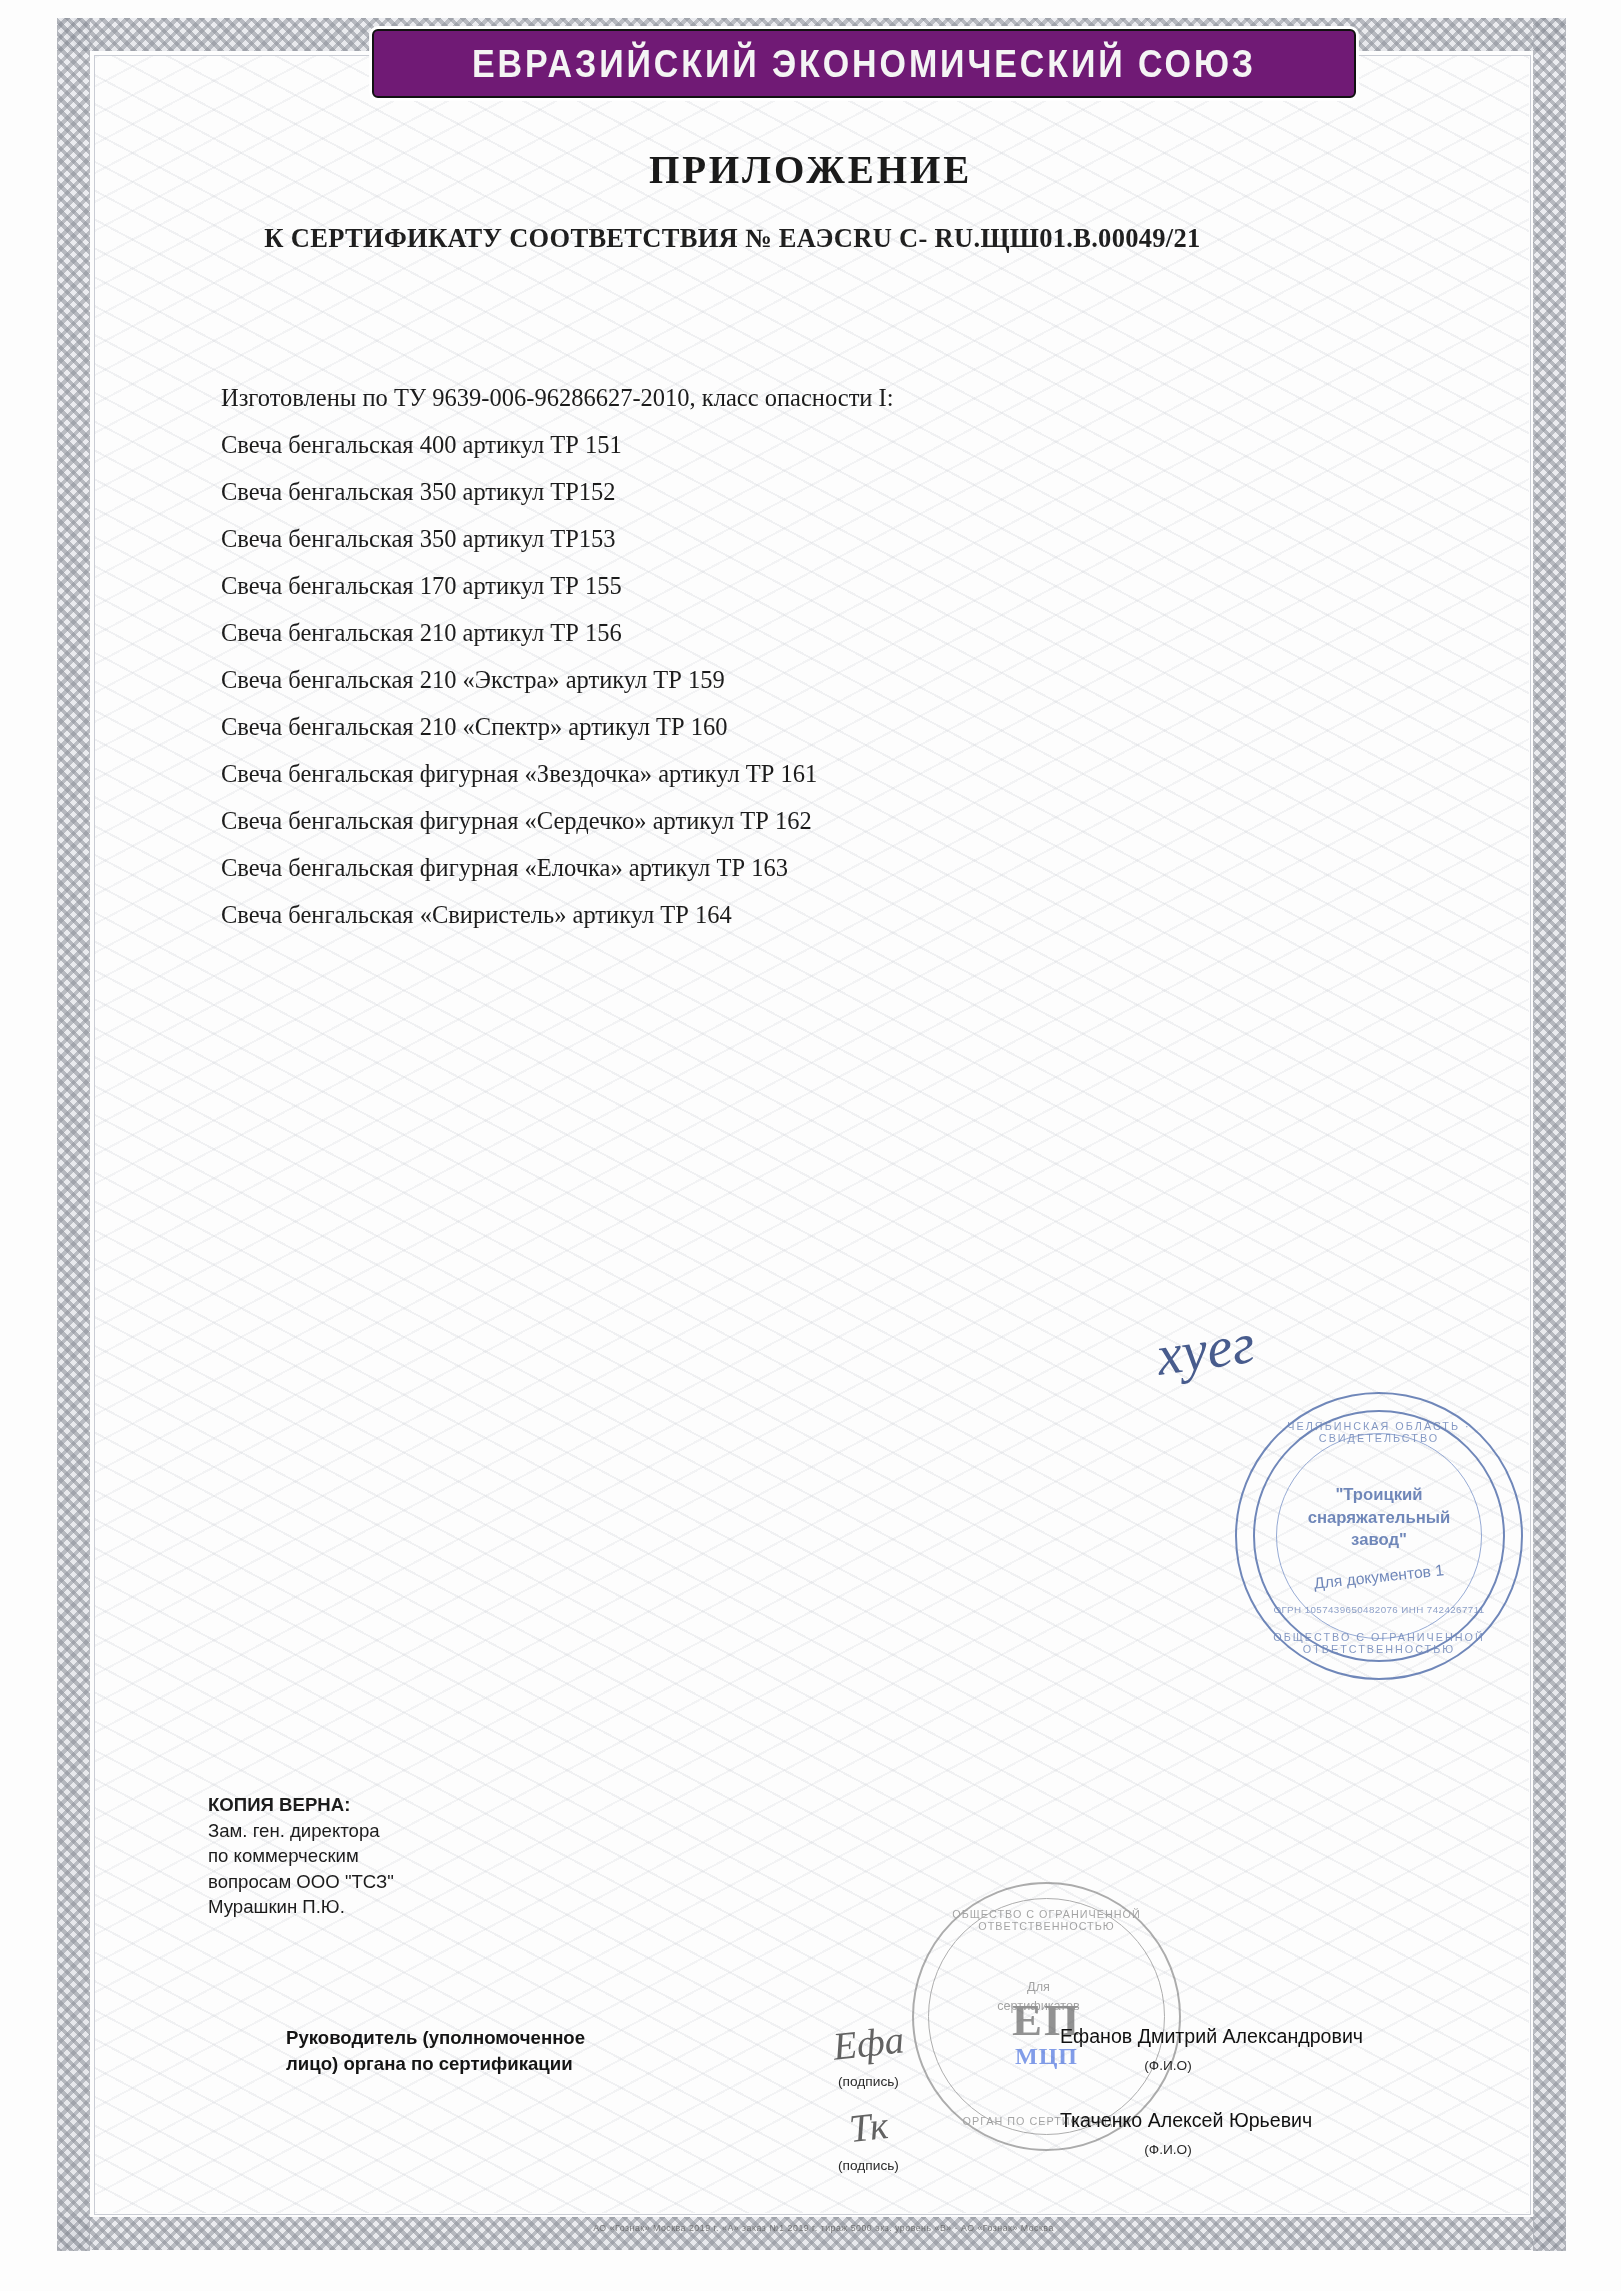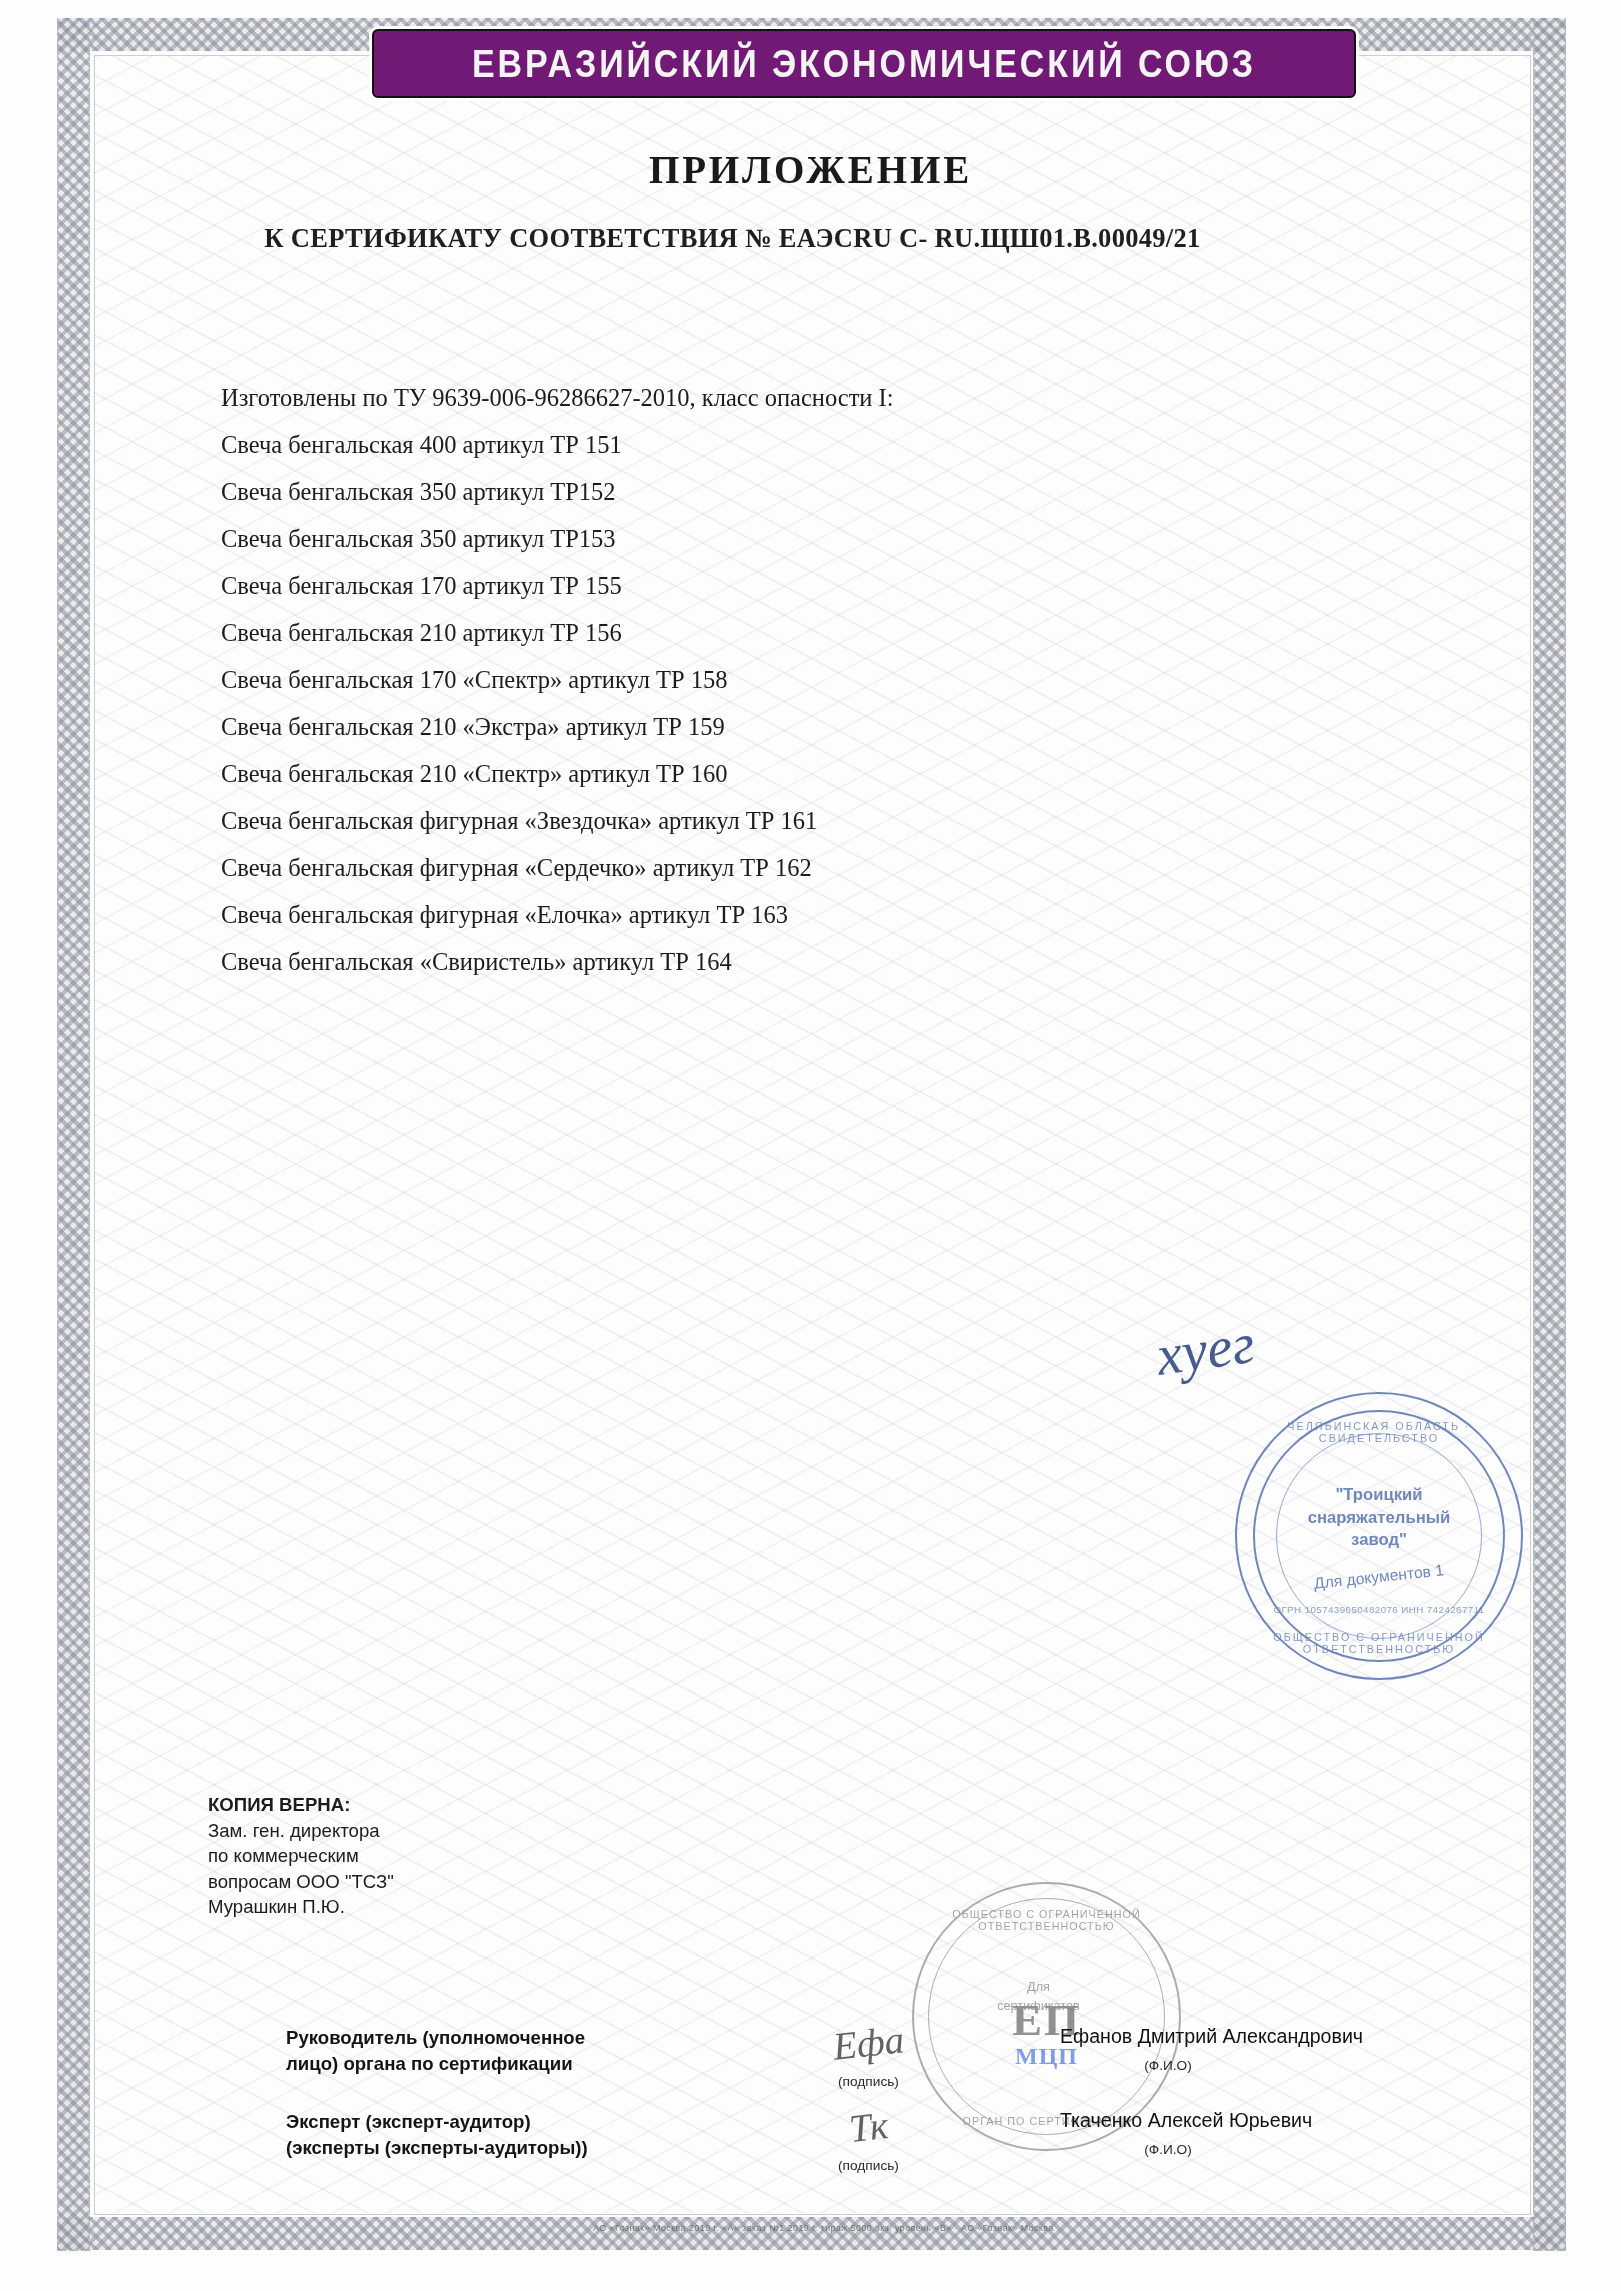--- a/index.html
+++ b/index.html
@@ -386,21 +386,20 @@
   <div class="doc-title">ПРИЛОЖЕНИЕ</div>
   <div class="cert-line">К СЕРТИФИКАТУ СООТВЕТСТВИЯ № ЕАЭСRU C- RU.ЩШ01.В.00049/21</div>
 
   <div class="block block-one">
     <div class="lead">Изготовлены по ТУ 9639-006-96286627-2010, класс опасности I:</div>
     <div class="line">Свеча бенгальская 400 артикул ТР 151</div>
     <div class="line">Свеча бенгальская 350 артикул ТР152</div>
     <div class="line">Свеча бенгальская 350 артикул ТР153</div>
     <div class="line">Свеча бенгальская 170 артикул ТР 155</div>
     <div class="line">Свеча бенгальская 210 артикул ТР 156</div>
-    <div class="line">Свеча бенгальская 170 «Спектр» артикул ТР 158</div>
     <div class="line">Свеча бенгальская 210 «Экстра» артикул ТР 159</div>
     <div class="line">Свеча бенгальская 210 «Спектр» артикул ТР 160</div>
     <div class="line">Свеча бенгальская фигурная «Звездочка» артикул ТР 161</div>
     <div class="line">Свеча бенгальская фигурная «Сердечко» артикул ТР 162</div>
     <div class="line">Свеча бенгальская  фигурная «Елочка» артикул ТР 163</div>
     <div class="line">Свеча бенгальская «Свиристель» артикул ТР 164</div>
   </div>
 
 
   <div class="signature-top">xуег</div>
@@ -443,24 +442,20 @@
       </div>
       <div class="sign-slot">
         <div class="sign-scribble">Ефа</div>
         <div class="sign-caption">(подпись)</div>
       </div>
       <div class="sign-name">Ефанов Дмитрий Александрович</div>
       <div class="sign-fio">(Ф.И.О)</div>
     </div>
 
     <div class="sign-row">
-      <div class="sign-role">
-        <span>Эксперт (эксперт-аудитор)</span><br>
-        <span>(эксперты (эксперты-аудиторы))</span>
-      </div>
       <div class="sign-slot">
         <div class="sign-scribble">Тк</div>
         <div class="sign-caption">(подпись)</div>
       </div>
       <div class="sign-name">Ткаченко Алексей Юрьевич</div>
       <div class="sign-fio">(Ф.И.О)</div>
     </div>
 
   </div>
 

